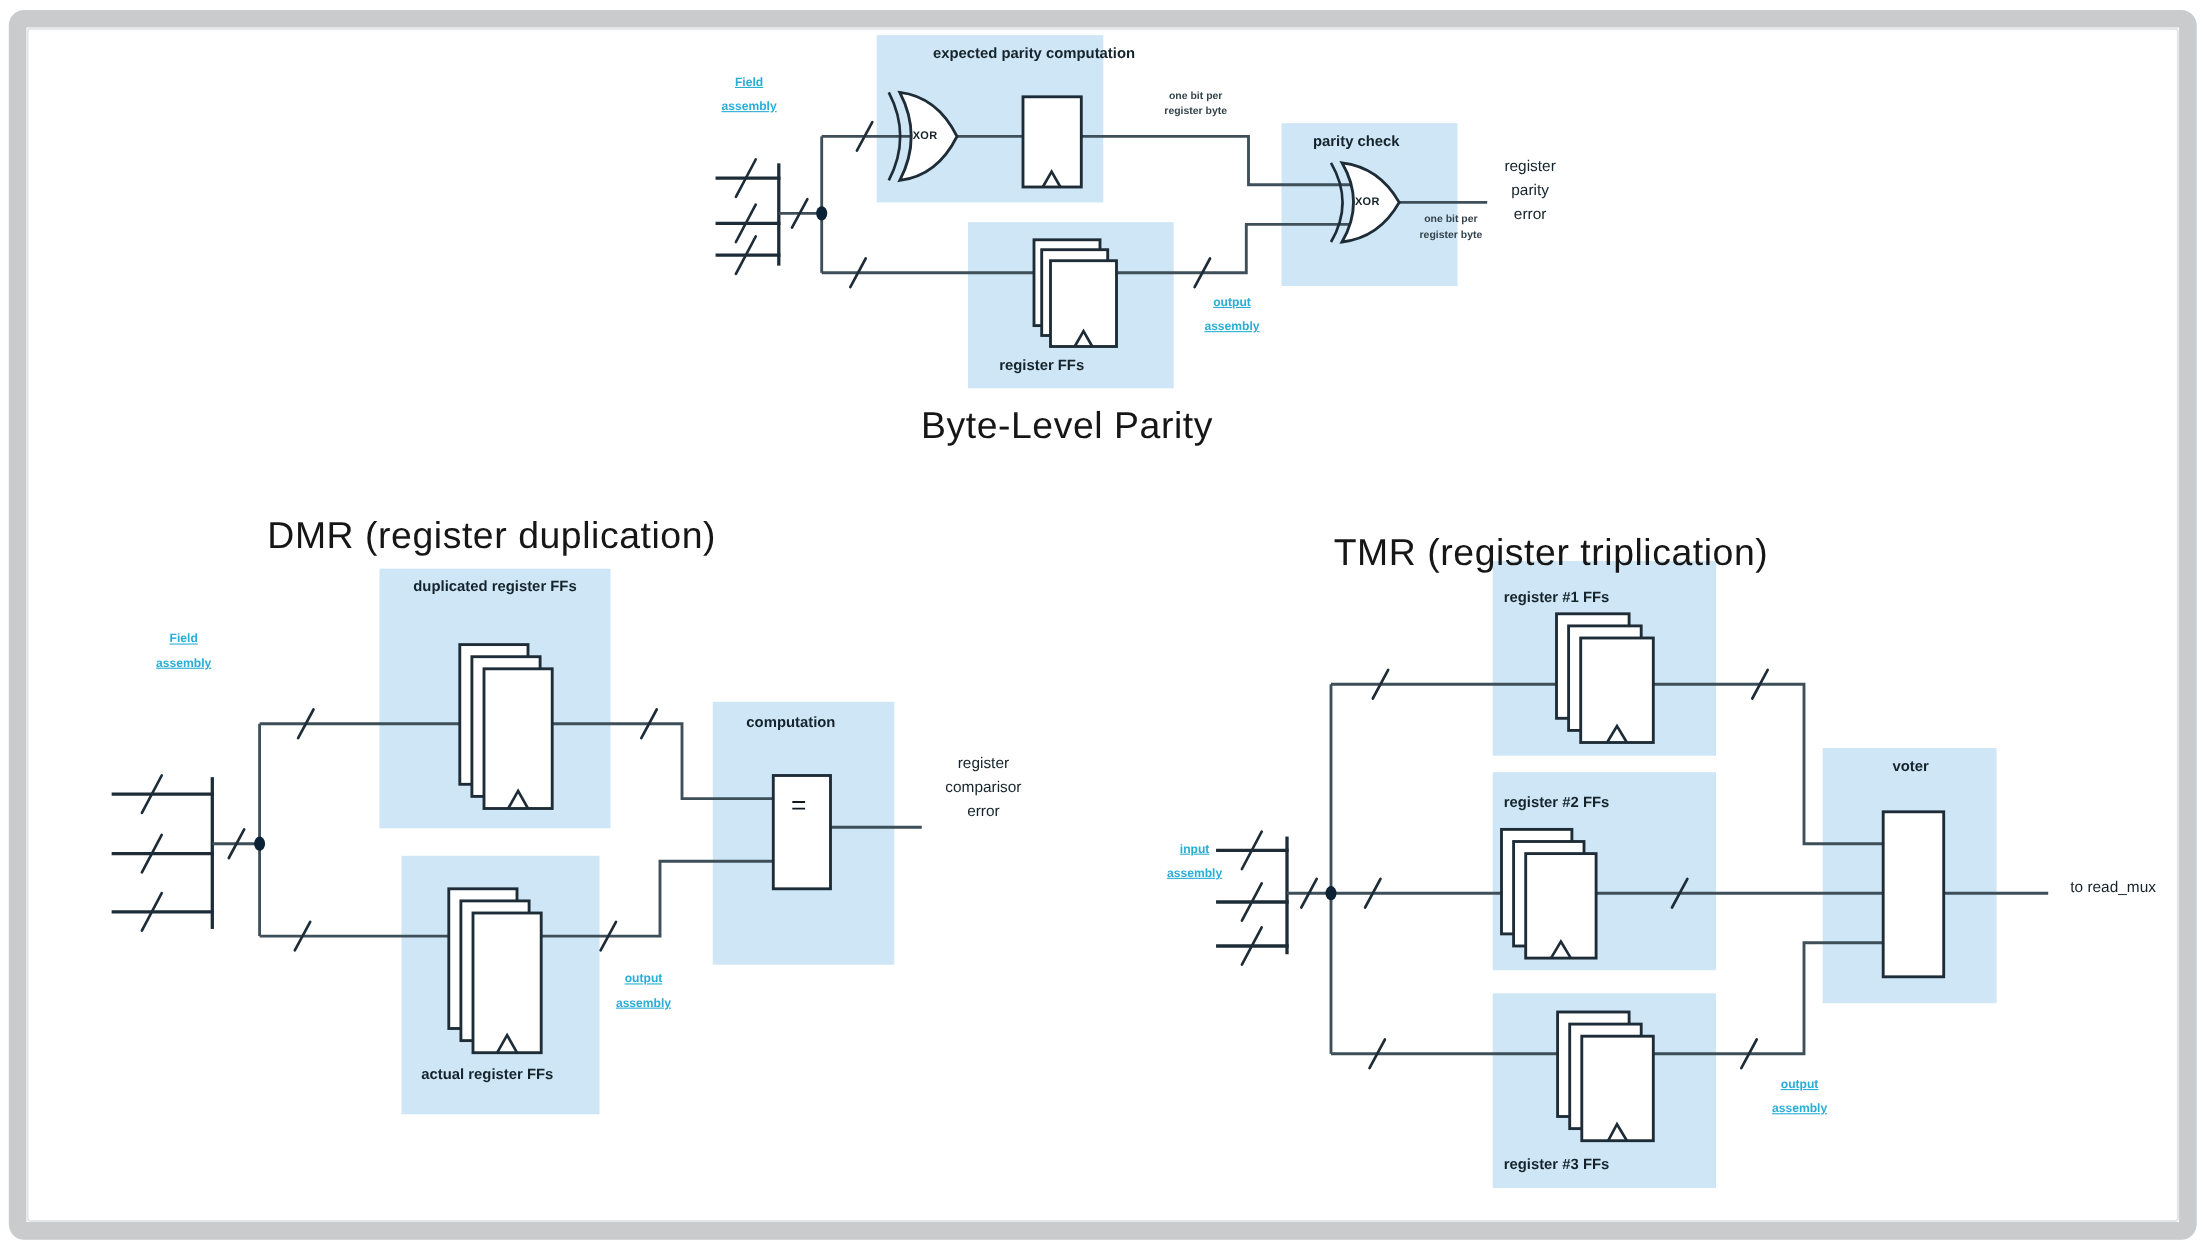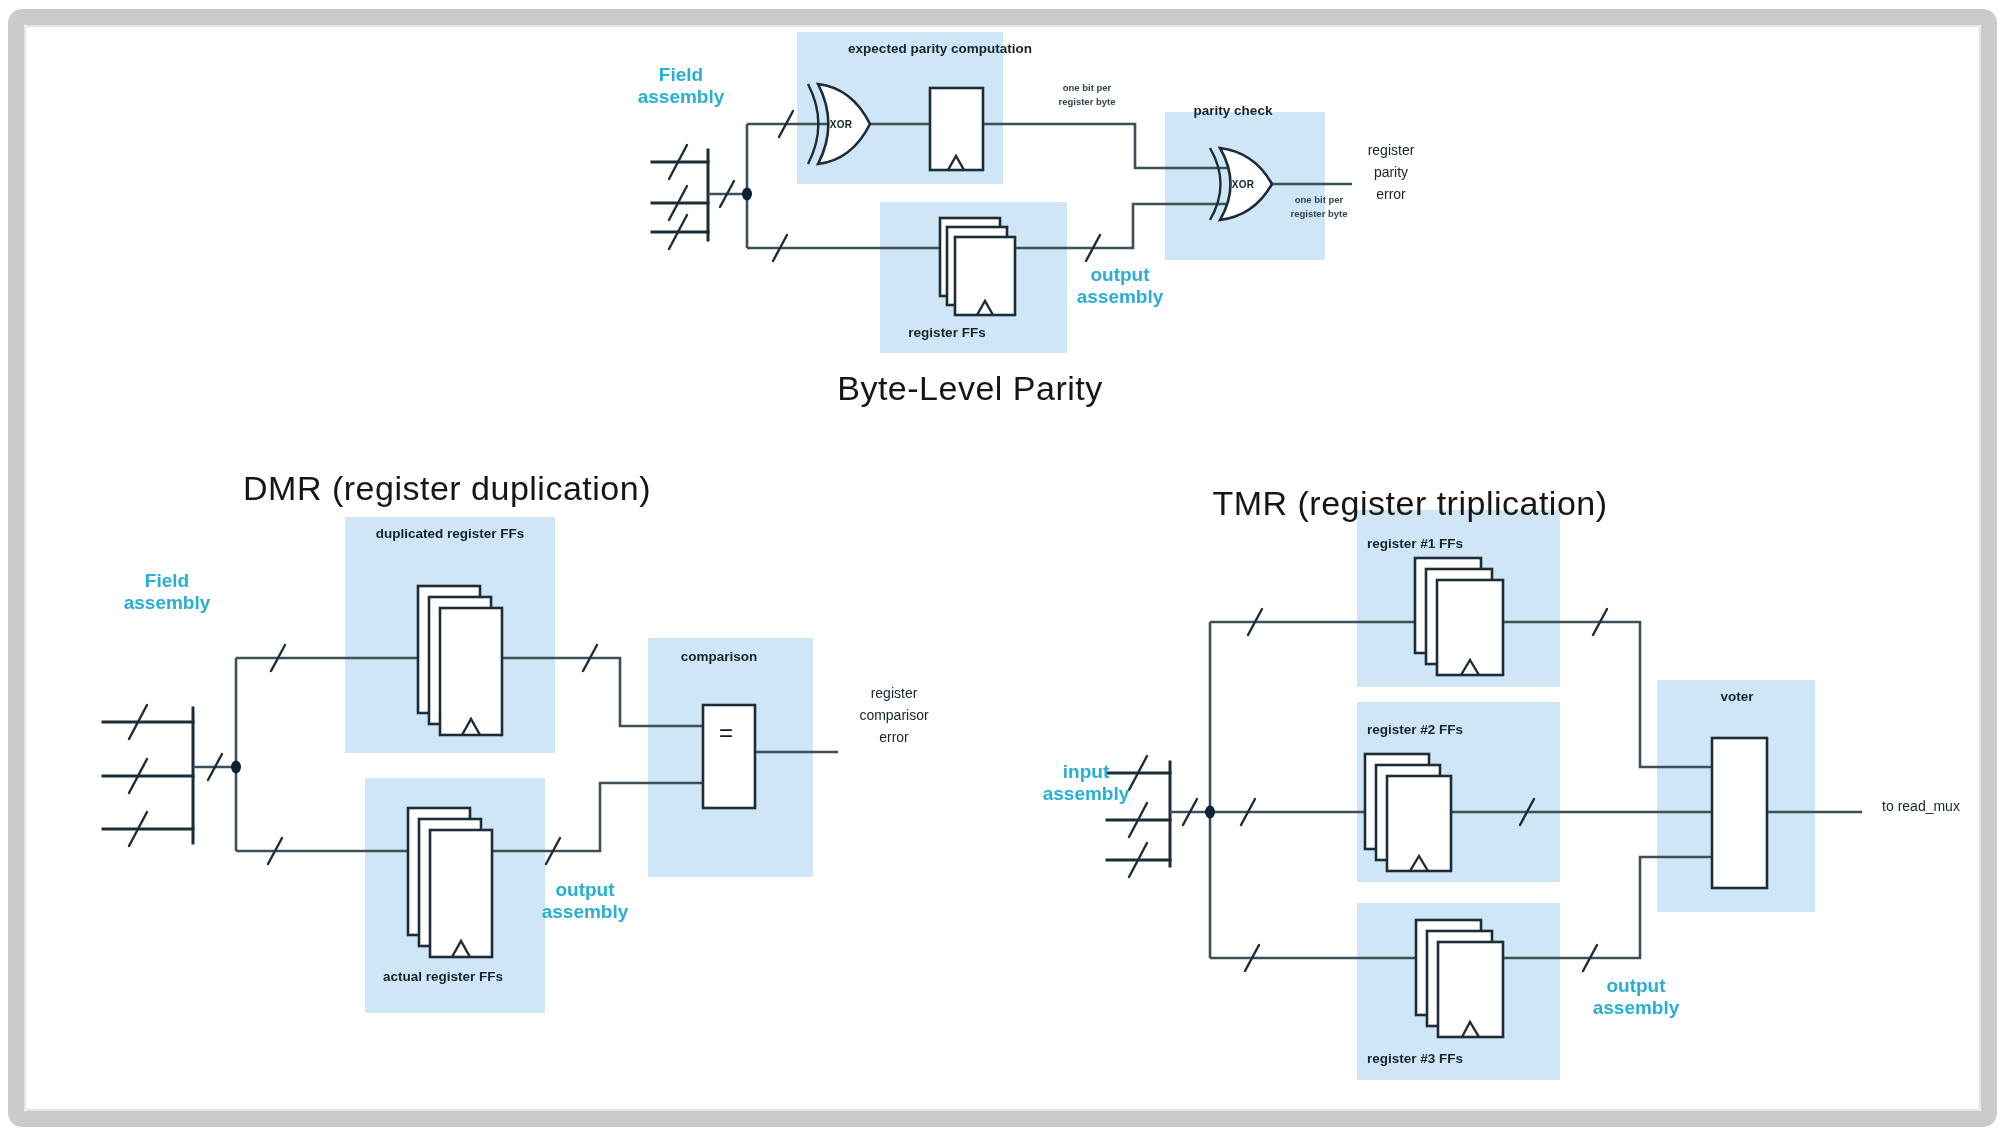--- a/index.html
+++ b/index.html
@@ -21,21 +21,21 @@
   .wire{stroke:var(--wire);stroke-width:2.6;fill:none;}
   .hw{stroke:var(--shape);stroke-width:3;fill:none;stroke-linecap:square;}
   .slash{stroke:var(--shape);stroke-width:2.4;stroke-linecap:round;}
   .shape{stroke:var(--shape);stroke-width:2.6;fill:#ffffff;}
   .wedge{stroke:var(--shape);stroke-width:2.4;fill:none;}
   .dot{fill:#0c2335;}
   .lbl{position:absolute;transform:translate(-50%,-50%);white-space:pre-line;
        text-align:center;z-index:3;}
   .t-title{font-size:34px;color:#161616;letter-spacing:.5px;}
   .t-box{font-size:13.5px;font-weight:600;color:var(--ink);}
-  .t-cyan{font-size:19px;font-weight:600;color:var(--cyan);line-height:22px;}
+  .t-cyan{font-size:11px;font-weight:600;color:var(--cyan);line-height:22px;text-decoration:underline;}
   .t-small{font-size:9.5px;font-weight:600;color:#33434d;line-height:14px;}
   .t-err{font-size:14px;font-weight:400;color:var(--ink);line-height:22px;}
   .t-gate{font-size:10px;font-weight:700;color:var(--ink);letter-spacing:.3px;}
   .t-eq{font-size:24px;font-weight:500;color:#101820;}
 </style>
 </head>
 <body>
 
 <div class="stage">
 
@@ -196,37 +196,37 @@
       <ellipse class="dot" cx="1210" cy="812" rx="5" ry="6.5"></ellipse>
     </g>
   </svg>
 
   <div class="lbl t-cyan" style="left:681px;top:86px;">Field
 assembly</div>
   <div class="lbl t-box" style="left:940px;top:48px;">expected parity computation</div>
   <div class="lbl t-gate" style="left:841px;top:124px;">XOR</div>
   <div class="lbl t-small" style="left:1087px;top:95px;">one bit per
 register byte</div>
-  <div class="lbl t-box" style="left:1233px;top:110px;">parity check</div>
+  <div class="lbl t-box" style="left:1233px;top:128px;">parity check</div>
   <div class="lbl t-gate" style="left:1243px;top:184px;">XOR</div>
   <div class="lbl t-small" style="left:1319px;top:207px;">one bit per
 register byte</div>
   <div class="lbl t-err" style="left:1391px;top:172px;">register
 parity
 error</div>
   <div class="lbl t-cyan" style="left:1120px;top:286px;">output
 assembly</div>
   <div class="lbl t-box" style="left:947px;top:332px;">register FFs</div>
   <div class="lbl t-title" style="left:447px;top:488px;">DMR (register duplication)</div>
 
   <div class="lbl t-title" style="left:970px;top:388px;">Byte-Level Parity</div>
   <div class="lbl t-cyan" style="left:167px;top:592px;">Field
 assembly</div>
   <div class="lbl t-box" style="left:450px;top:533px;">duplicated register FFs</div>
-  <div class="lbl t-box" style="left:719px;top:656px;">comparison</div>
+  <div class="lbl t-box" style="left:719px;top:656px;">computation</div>
   <div class="lbl t-eq" style="left:726px;top:733px;">=</div>
   <div class="lbl t-err" style="left:894px;top:715px;">register
 comparisor
 error</div>
   <div class="lbl t-cyan" style="left:585px;top:901px;">output
 assembly</div>
   <div class="lbl t-box" style="left:443px;top:976px;">actual register FFs</div>
 
   <div class="lbl t-title" style="left:1410px;top:479px;margin-top:24px;">TMR (register triplication)</div>
   <div class="lbl t-cyan" style="left:1086px;top:783px;">input

